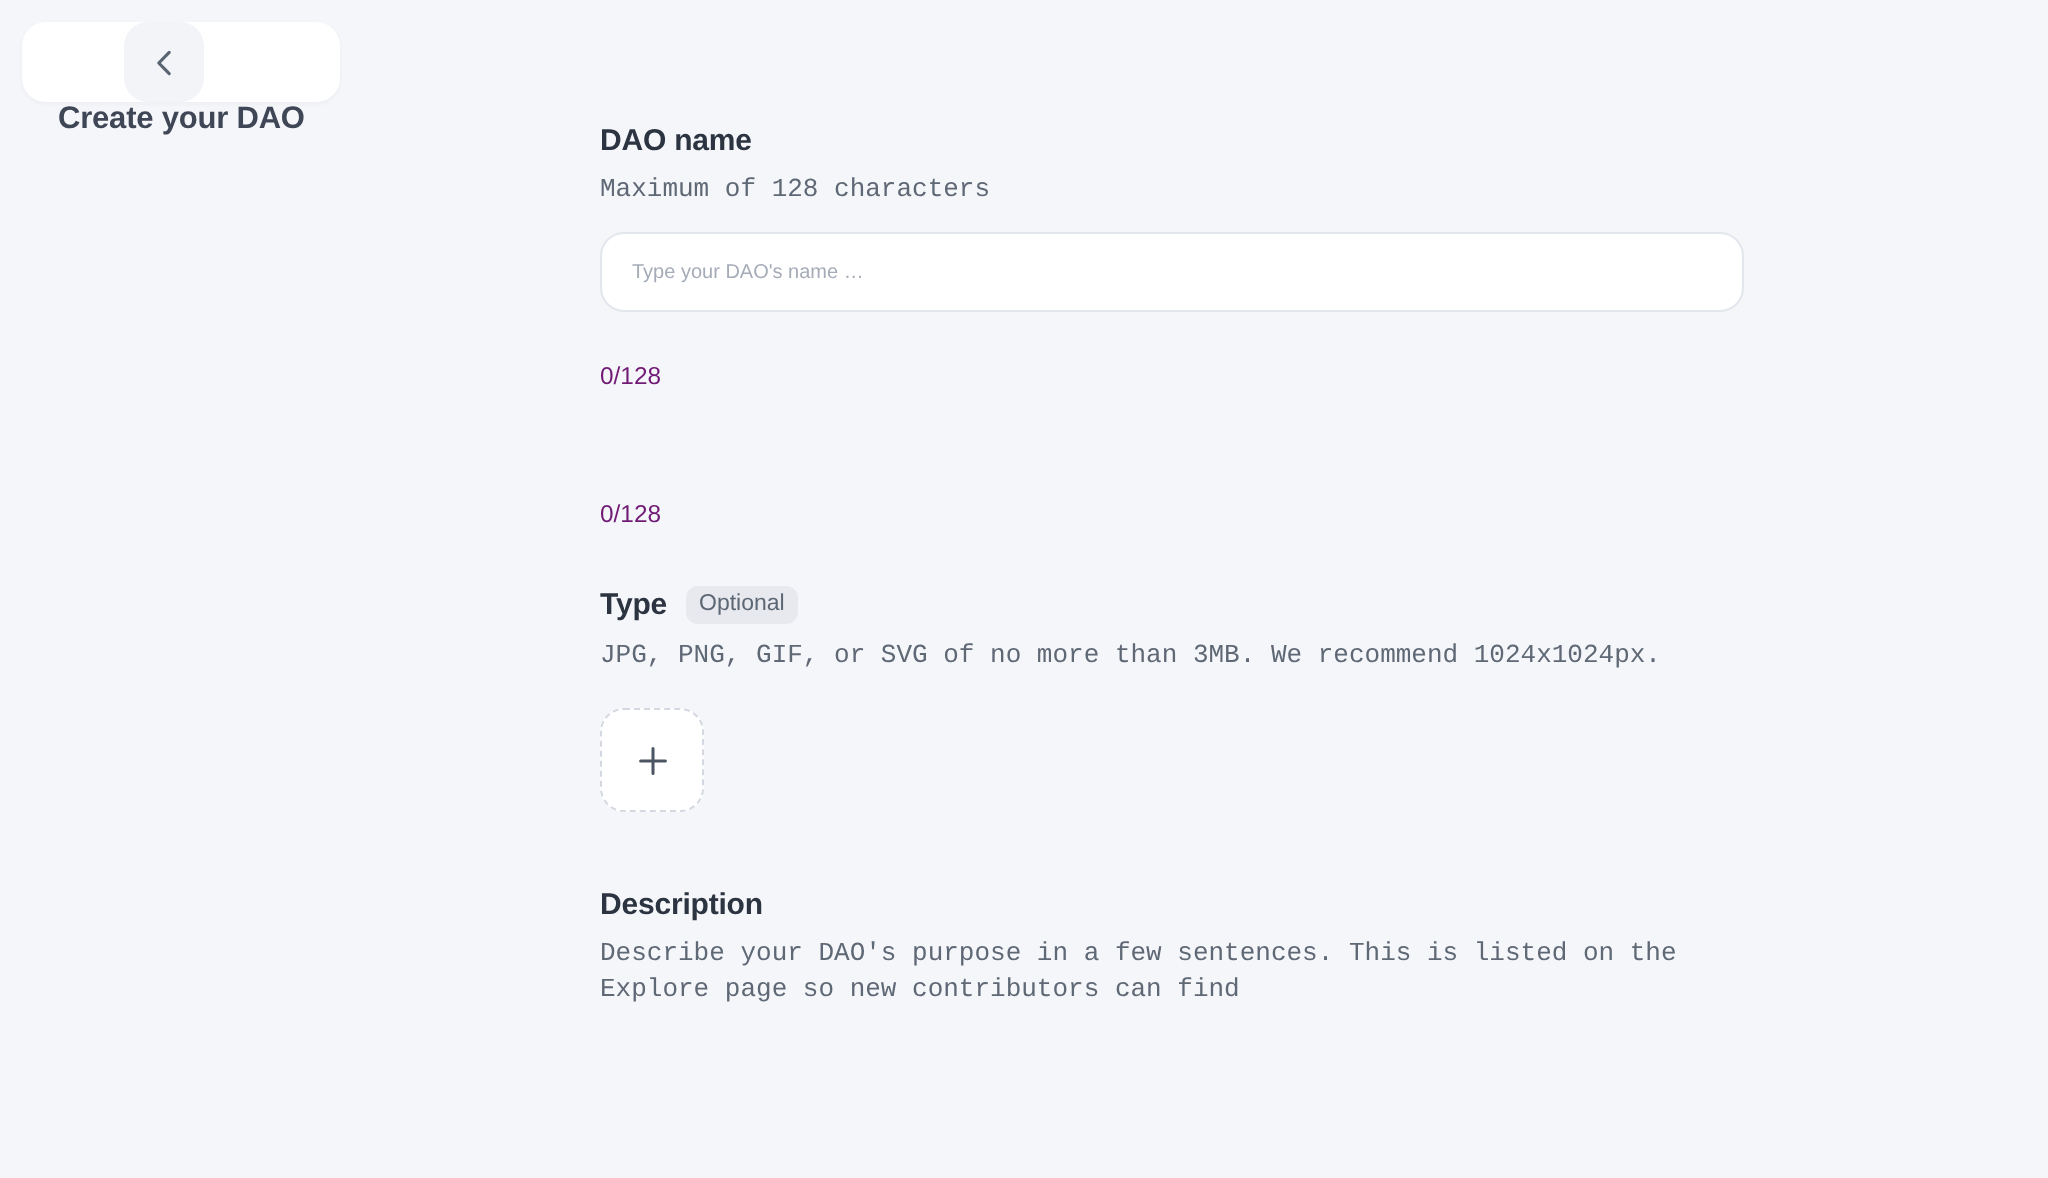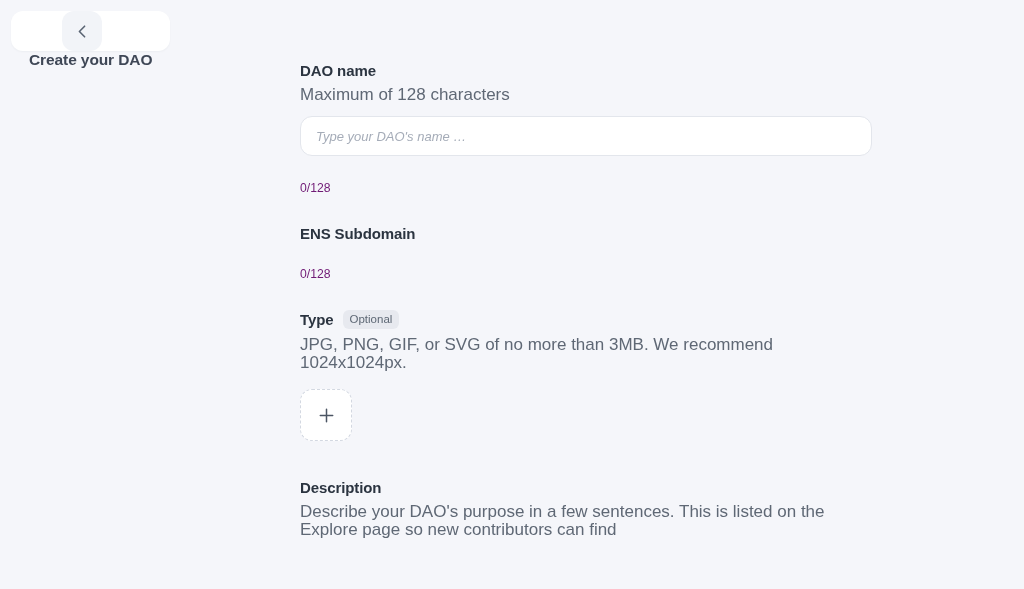--- a/index.html
+++ b/index.html
@@ -93,48 +93,48 @@
     font-weight: 400;
     color: #5d6774;
     background: #e7e9ef;
     border-radius: 6px;
     padding: 2px 7px 3px;
     line-height: 1.25;
     text-align: center;
   }
 
   .field-help {
-    font-size: 17px;
+    font-size: 13px;
     line-height: 18px;
     color: #5f6875;
     margin-top: 7px;
     max-width: 572px;
+    font-family: Liberation Mono, monospace;
   }
 
   .input-wrap {
     display: flex;
     align-items: stretch;
     background: #ffffff;
     border: 1px solid #e3e6ec;
     border-radius: 12px;
     height: 40px;
     overflow: hidden;
     margin-top: 12px;
   }
 
   .text-input {
     flex: 1 1 auto;
     border: none;
     outline: none;
     background: transparent;
     font-family: "Liberation Sans", sans-serif;
-    font-size: 13px;
+    font-size: 10px;
     color: #2b3440;
     padding: 0 15px;
-    font-style: italic;
   }
 
   .text-input::placeholder {
     color: #a5acb8;
   }
 
   .input-suffix {
     display: flex;
     align-items: center;
     padding: 0 16px;
@@ -193,23 +193,20 @@
     <div class="field-help">Maximum of 128 characters</div>
     <div class="input-wrap">
       <input class="text-input" type="text" value="" placeholder="Type your DAO's name …" style="">
     </div>
     <div class="counter">0/128</div>
   </div>
 
   <div class="gap-name"></div>
 
   <div class="field-block">
-    <div class="field-label-row">
-      <span class="field-label">ENS Subdomain</span>
-    </div>
     <div class="counter">0/128</div>
   </div>
 
   <div class="gap-ens"></div>
 
   <div class="field-block">
     <div class="field-label-row">
       <span class="field-label">Type</span>
       <span class="badge">Optional</span>
     </div>

